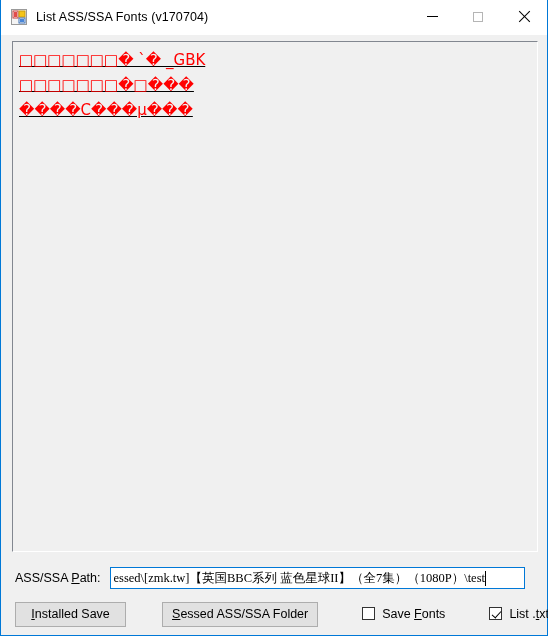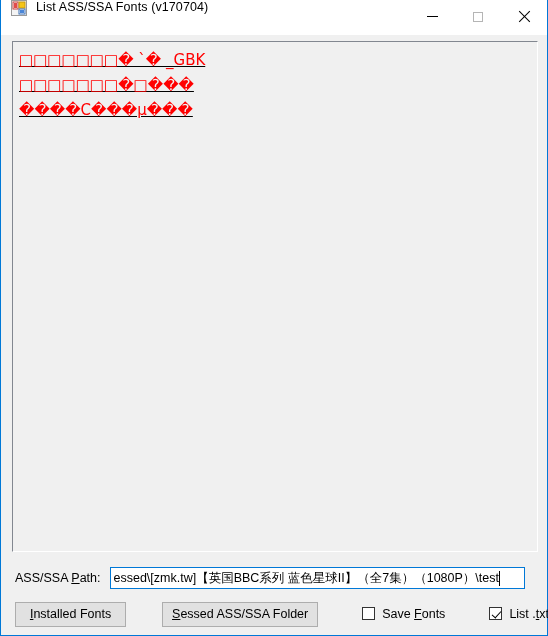--- a/index.html
+++ b/index.html
@@ -28,20 +28,21 @@
     display: flex;
     flex-direction: column;
   }
 
   
   #title-bar {
     height: 34px;
     min-height: 34px;
     background: #ffffff;
     display: flex;
+    align-items: center;
     position: relative;
     border-bottom: 1px solid #ffffff;
   }
   #title-bar-icon {
     width: 16px;
     height: 16px;
     margin-left: 10px;
     margin-right: 9px;
     position: relative;
     flex: 0 0 auto;
@@ -153,21 +154,21 @@
     display: flex;
     align-items: center;
     overflow: hidden;
     position: relative;
   }
   #path-input-text {
     font-size: 12.5px;
     color: #000;
     white-space: nowrap;
     padding-left: 2px;
-    font-family: Liberation Sans, sans-serif;
+    font-family: Liberation Serif, serif;
   }
   #path-caret {
     width: 1px;
     height: 15px;
     background: #000;
     flex: 0 0 auto;
   }
 
   
   #controls-row {
@@ -278,21 +279,21 @@
       <div id="path-input-wrap" title="essed\[zmk.tw]【英国BBC系列 蓝色星球II】（全7集）（1080P）\test" style="border-color: rgb(0, 120, 215);">
         <span id="path-input-text">essed\[zmk.tw]【英国BBC系列 蓝色星球II】（全7集）（1080P）\test</span>
         <span id="path-caret"></span>
       </div>
     </div>
 
     <div id="controls-row">
 
       <div class="push-button" id="btn-installed-fonts">
           <span class="acc">I</span>
-          <span>nstalled Fonts</span>
+          <span>nstalled Save</span>
         </div>
 
       <div class="push-button" id="btn-select-folder">
           <span class="acc">S</span>
           <span>essed ASS/SSA Folder</span>
         </div>
 
       <div class="checkbox-item" id="chk-save-fonts-item">
         <span class="checkbox-box" id="chk-save-fonts-box"></span>
         <span><span>Save </span><span class="acc">F</span><span>onts</span></span>

